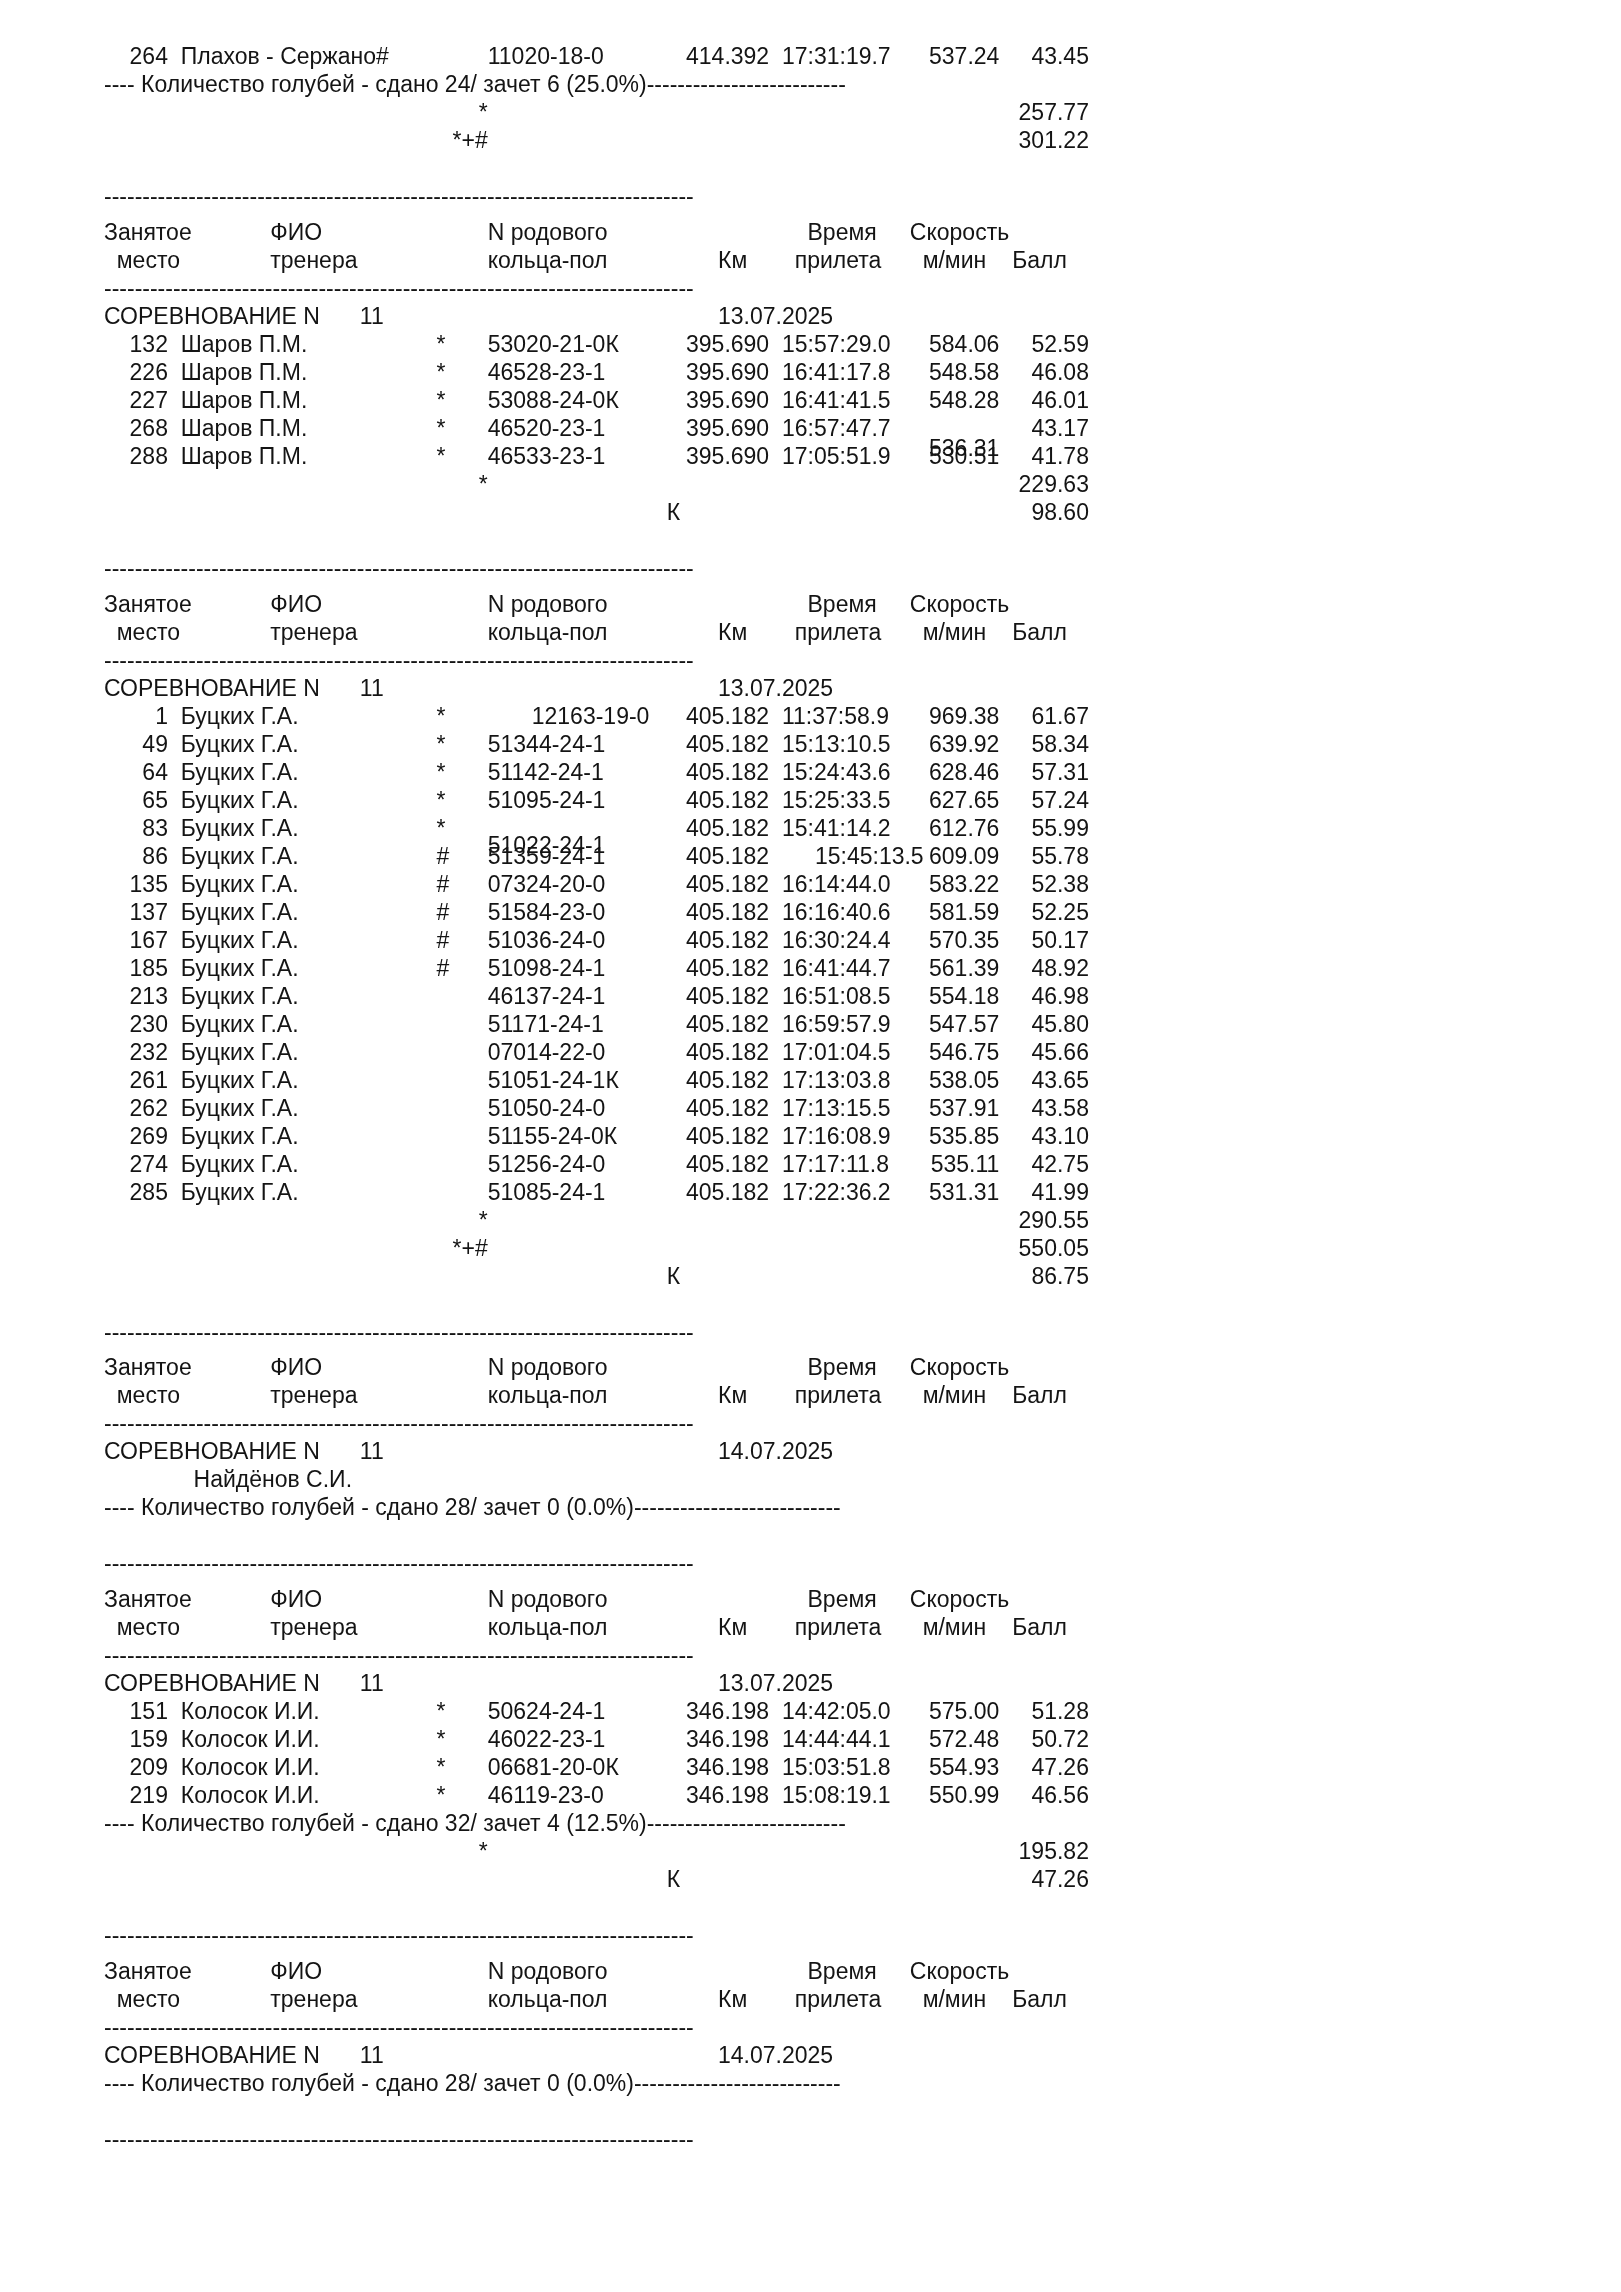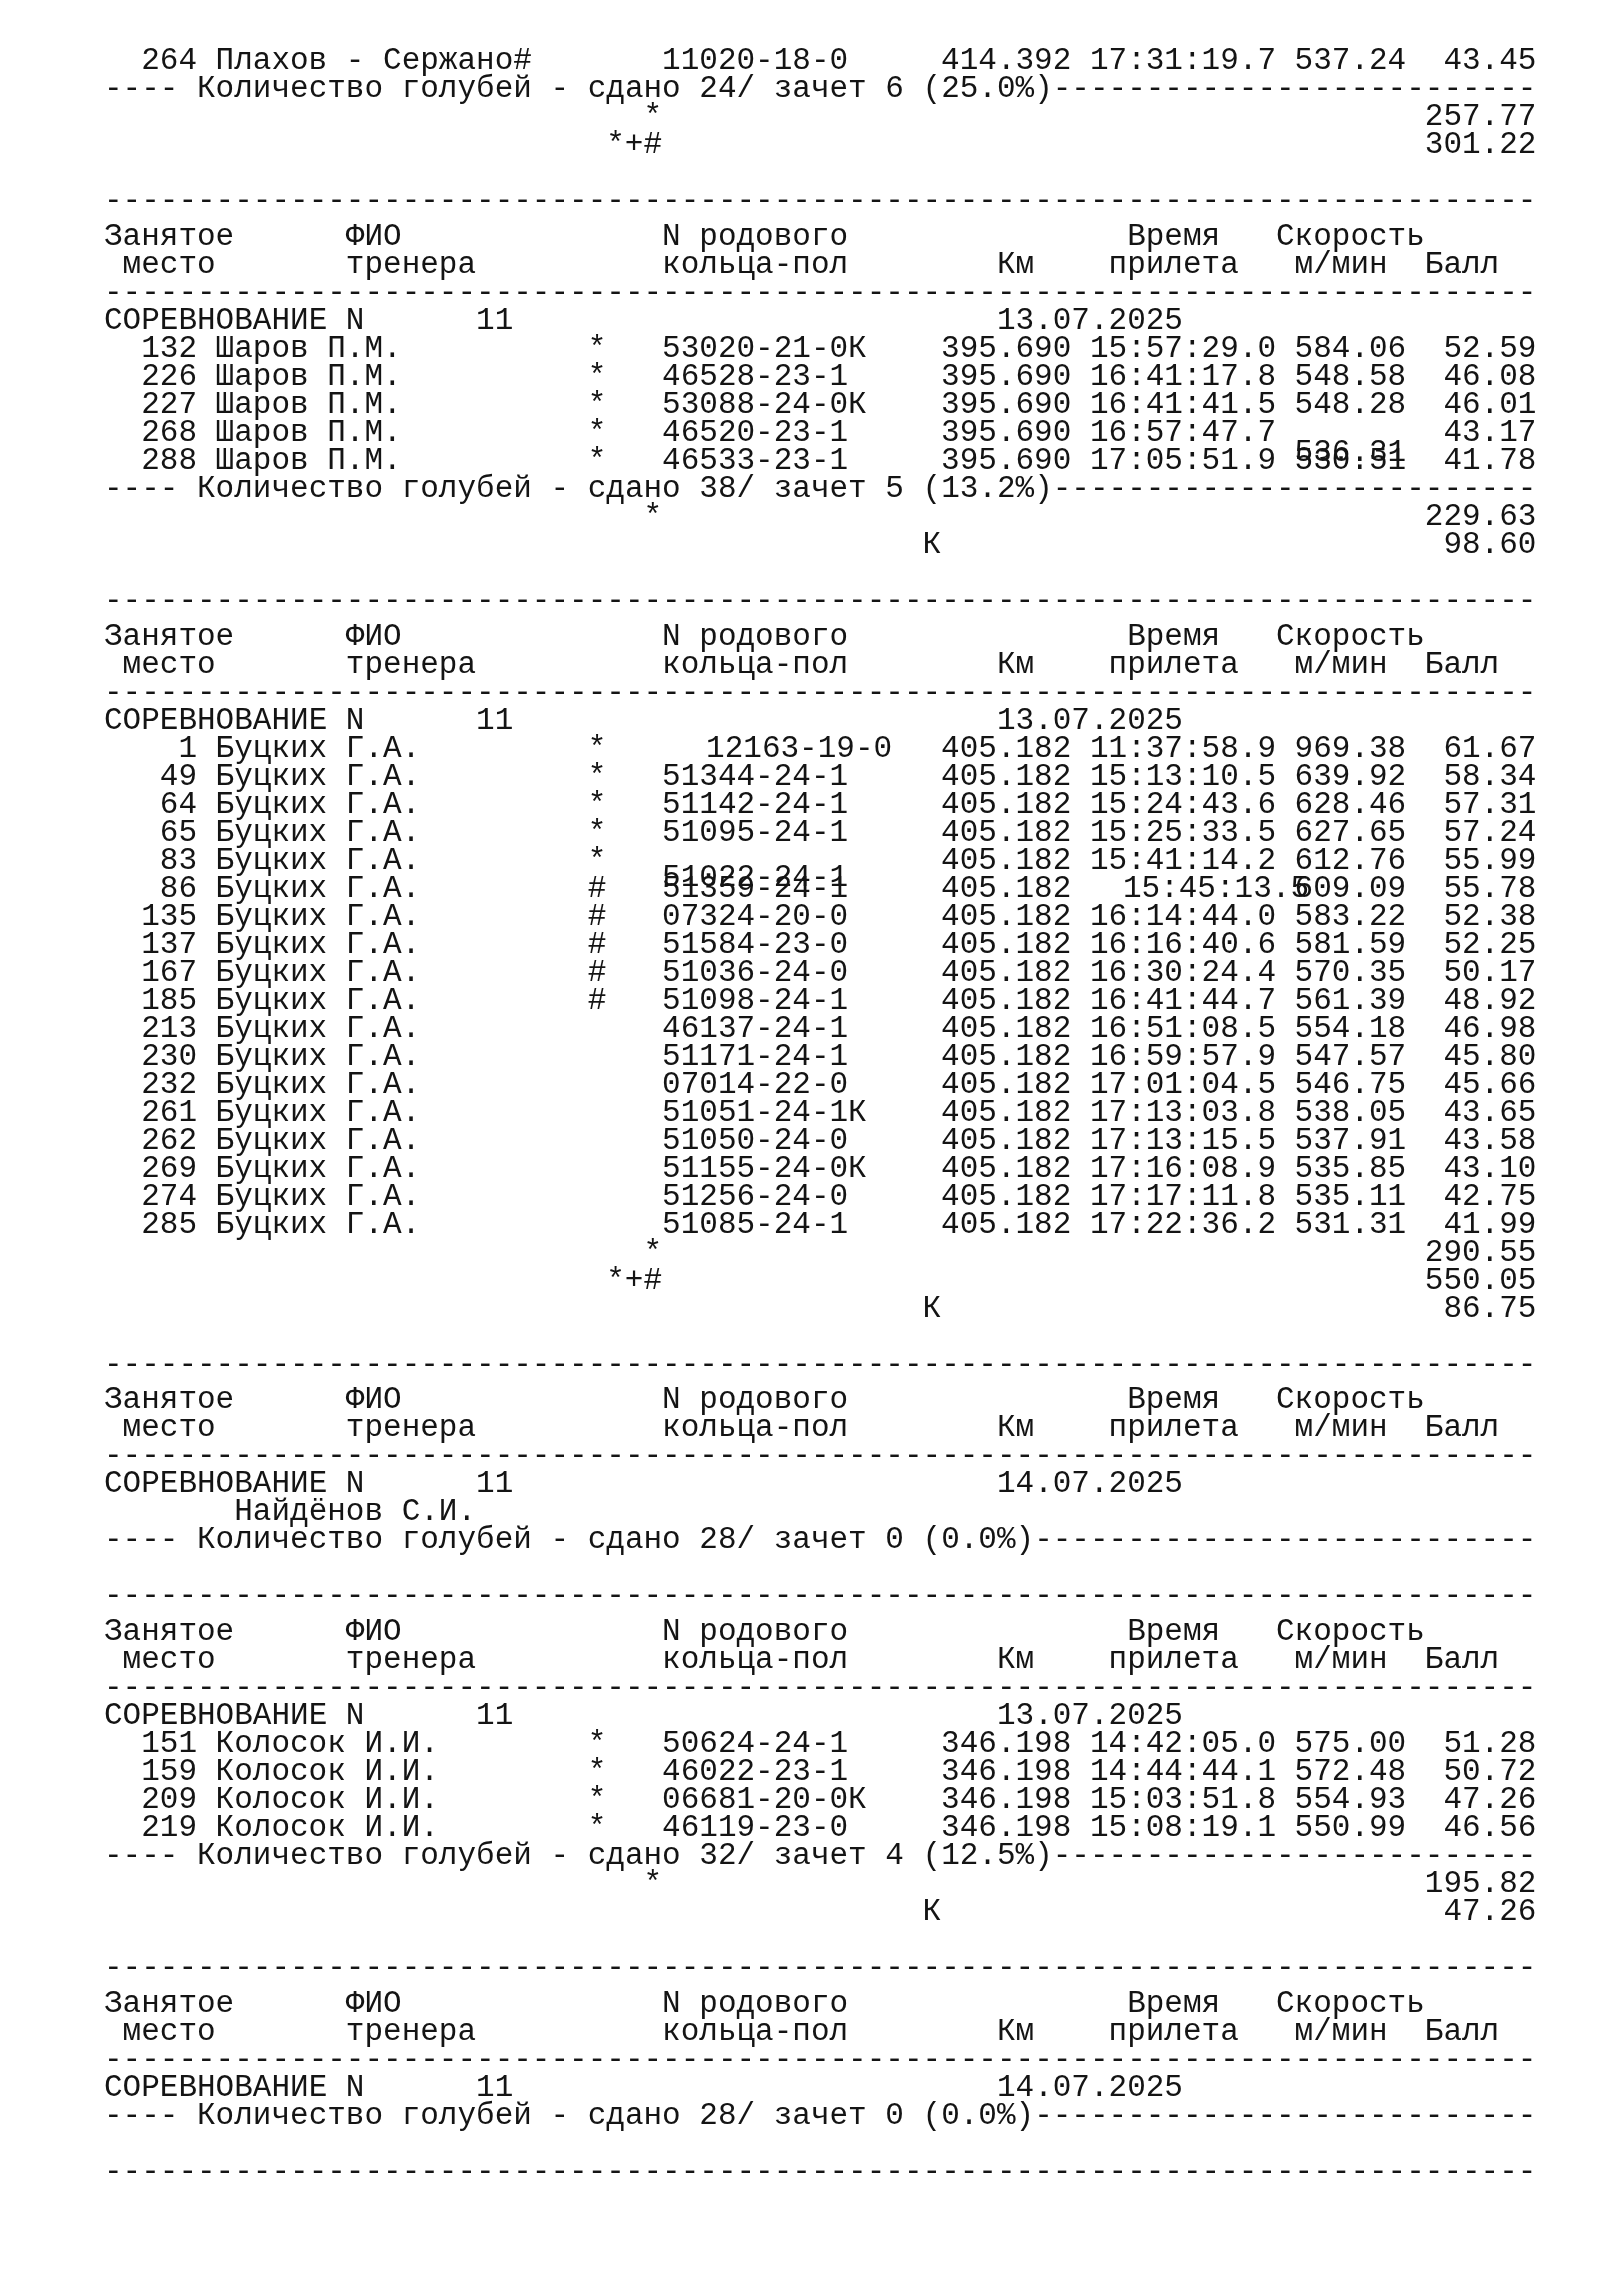--- a/index.html
+++ b/index.html
@@ -1,20 +1,20 @@
 <!DOCTYPE html>
 <html lang="ru"><head>
 <meta charset="utf-8">
 <style>
   html,body{margin:0;padding:0;background:#ffffff;}
   body{width:1621px;height:2293px;overflow:hidden;}
   .report{
     padding:43px 0 0 104px;
-    font-family:Liberation Mono, monospace;
-    font-size:31px;
+    font-family:Liberation Sans, sans-serif;
+    font-size:23px;
     color:#141414;
     -webkit-font-smoothing:antialiased;
   }
   .line{position:relative;height:28px;white-space:pre;}
   .line.h1{margin-top:7.8px;}
   .line span{position:absolute;top:0;white-space:pre;}
   .line span.ra{transform:translateX(-100%);}
 </style>
 </head>
 <body>
@@ -28,21 +28,20 @@
     <div class="line sep"><span style="left: 0ch;">-----------------------------------------------------------------------------</span></div>
     <div class="line h1"><span style="left: 0ch;">Занятое</span><span style="left: 13ch;">ФИО</span><span style="left: 30ch;">N родового</span><span style="left: 55ch;">Время</span><span style="left: 63ch;">Скорость</span></div>
     <div class="line h2"><span style="left: 1ch;">место</span><span style="left: 13ch;">тренера</span><span style="left: 30ch;">кольца-пол</span><span style="left: 48ch;">Км</span><span style="left: 54ch;">прилета</span><span style="left: 64ch;">м/мин</span><span style="left: 71ch;">Балл</span></div>
     <div class="line sep"><span style="left: 0ch;">-----------------------------------------------------------------------------</span></div>
     <div class="line comp"><span style="left: 0ch;">СОРЕВНОВАНИЕ N</span><span style="left: 20ch;">11</span><span style="left: 48ch;">13.07.2025</span></div>
     <div class="line row"><span class="ra" style="left: 5ch;">132</span><span style="left: 6ch;">Шаров П.М.</span><span style="left: 26ch;">*</span><span style="left: 30ch;">53020-21-0К</span><span class="ra" style="left: 52ch;">395.690</span><span style="left: 53ch;">15:57:29.0</span><span class="ra" style="left: 70ch;">584.06</span><span class="ra" style="left: 77ch;">52.59</span></div>
     <div class="line row"><span class="ra" style="left: 5ch;">226</span><span style="left: 6ch;">Шаров П.М.</span><span style="left: 26ch;">*</span><span style="left: 30ch;">46528-23-1</span><span class="ra" style="left: 52ch;">395.690</span><span style="left: 53ch;">16:41:17.8</span><span class="ra" style="left: 70ch;">548.58</span><span class="ra" style="left: 77ch;">46.08</span></div>
     <div class="line row"><span class="ra" style="left: 5ch;">227</span><span style="left: 6ch;">Шаров П.М.</span><span style="left: 26ch;">*</span><span style="left: 30ch;">53088-24-0К</span><span class="ra" style="left: 52ch;">395.690</span><span style="left: 53ch;">16:41:41.5</span><span class="ra" style="left: 70ch;">548.28</span><span class="ra" style="left: 77ch;">46.01</span></div>
     <div class="line row"><span class="ra" style="left: 5ch;">268</span><span style="left: 6ch;">Шаров П.М.</span><span style="left: 26ch;">*</span><span style="left: 30ch;">46520-23-1</span><span class="ra" style="left: 52ch;">395.690</span><span style="left: 53ch;">16:57:47.7</span><span class="ra" style="left: 70ch; margin-top: 20px;">536.31</span><span class="ra" style="left: 77ch;">43.17</span></div>
     <div class="line row"><span class="ra" style="left: 5ch;">288</span><span style="left: 6ch;">Шаров П.М.</span><span style="left: 26ch;">*</span><span style="left: 30ch;">46533-23-1</span><span class="ra" style="left: 52ch;">395.690</span><span style="left: 53ch;">17:05:51.9</span><span class="ra" style="left: 70ch;">530.51</span><span class="ra" style="left: 77ch;">41.78</span></div>
-    <div class="line count"><span style="left: 0ch;">---- Количество голубей - сдано 38/ зачет 5 (13.2%)--------------------------</span></div>
     <div class="line sum"><span class="ra" style="left: 30ch;">*</span><span class="ra" style="left: 77ch;">229.63</span></div>
     <div class="line sum"><span style="left: 44ch;">К</span><span class="ra" style="left: 77ch;">98.60</span></div>
     <div class="line blank"></div>
     <div class="line sep"><span style="left: 0ch;">-----------------------------------------------------------------------------</span></div>
     <div class="line h1"><span style="left: 0ch;">Занятое</span><span style="left: 13ch;">ФИО</span><span style="left: 30ch;">N родового</span><span style="left: 55ch;">Время</span><span style="left: 63ch;">Скорость</span></div>
     <div class="line h2"><span style="left: 1ch;">место</span><span style="left: 13ch;">тренера</span><span style="left: 30ch;">кольца-пол</span><span style="left: 48ch;">Км</span><span style="left: 54ch;">прилета</span><span style="left: 64ch;">м/мин</span><span style="left: 71ch;">Балл</span></div>
     <div class="line sep"><span style="left: 0ch;">-----------------------------------------------------------------------------</span></div>
     <div class="line comp"><span style="left: 0ch;">СОРЕВНОВАНИЕ N</span><span style="left: 20ch;">11</span><span style="left: 48ch;">13.07.2025</span></div>
     <div class="line row"><span class="ra" style="left: 5ch;">1</span><span style="left: 6ch;">Буцких Г.А.</span><span style="left: 26ch;">*</span><span style="left: 30ch; margin-left: 44px;">12163-19-0</span><span class="ra" style="left: 52ch;">405.182</span><span style="left: 53ch;">11:37:58.9</span><span class="ra" style="left: 70ch;">969.38</span><span class="ra" style="left: 77ch;">61.67</span></div>
     <div class="line row"><span class="ra" style="left: 5ch;">49</span><span style="left: 6ch;">Буцких Г.А.</span><span style="left: 26ch;">*</span><span style="left: 30ch;">51344-24-1</span><span class="ra" style="left: 52ch;">405.182</span><span style="left: 53ch;">15:13:10.5</span><span class="ra" style="left: 70ch;">639.92</span><span class="ra" style="left: 77ch;">58.34</span></div>

